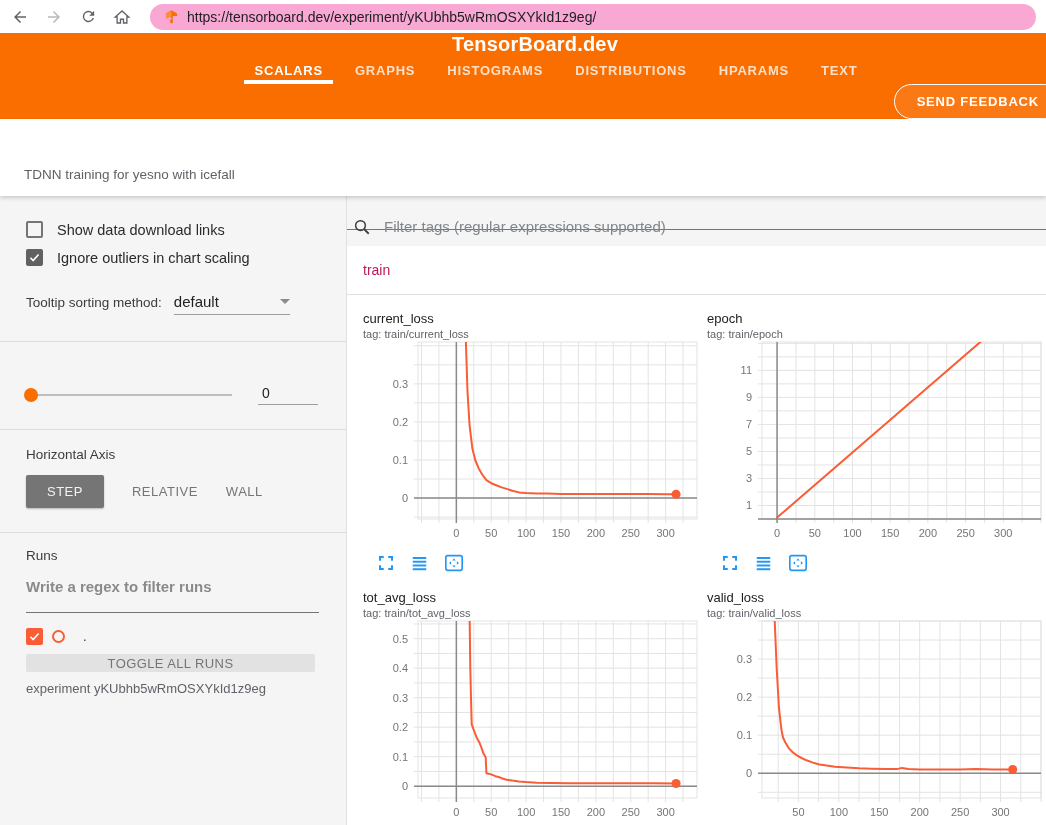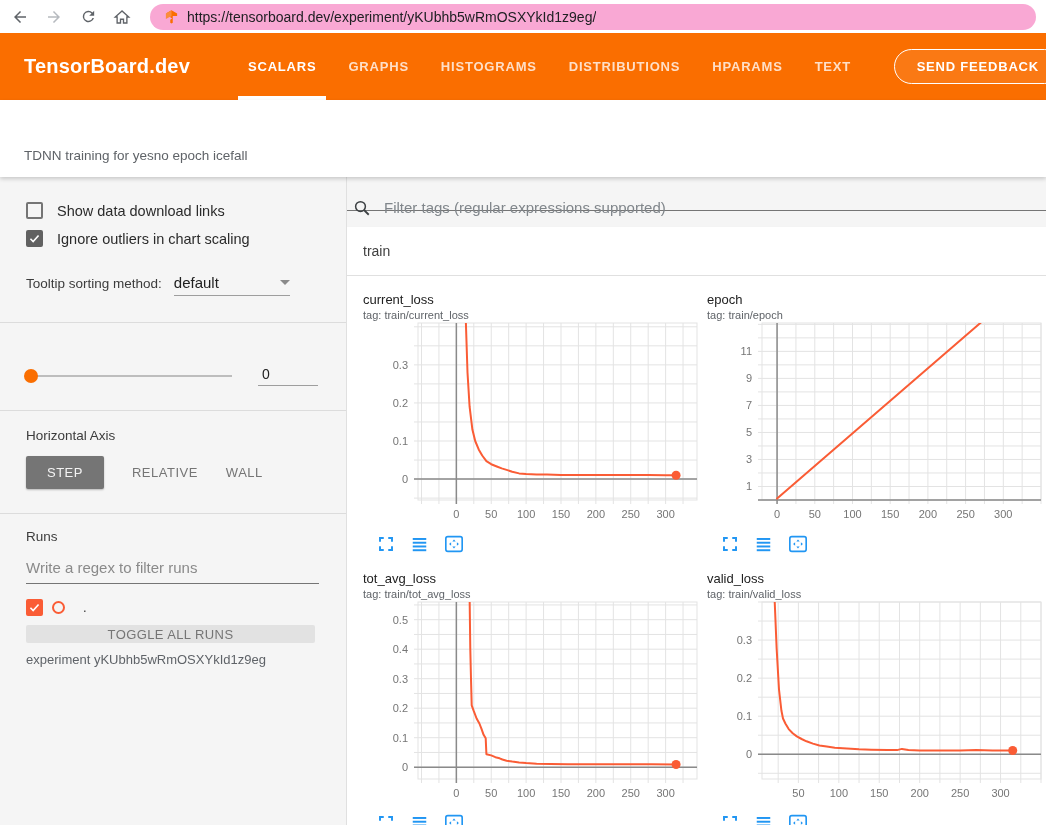--- a/index.html
+++ b/index.html
@@ -6,21 +6,21 @@
   html,body { width:1046px; height:825px; overflow:hidden; background:#fff;
     font-family:"Liberation Sans","DejaVu Sans",sans-serif; }
 
   
   .browser-bar { height:33px; background:#ffffff; display:flex; align-items:center; padding:0 10px; gap:14px; }
   .nav-ico { width:20px; height:20px; display:flex; align-items:center; justify-content:center; cursor:pointer; }
   .url-pill { flex:1; height:26px; background:#f9a8d4; border-radius:14px; display:flex; align-items:center; padding:0 14px; gap:8px; margin-left:4px; }
   .url-text { font-size:14px; color:#202124; white-space:nowrap; overflow:hidden; }
 
   
-  .app-header { height:67px; background:#fa6e00; display:flex; align-items:center; padding:0 0 0 24px; position:relative; }
+  .app-header { height:86px; background:#fa6e00; display:flex; align-items:center; padding:0 0 0 24px; position:relative;flex-direction:column; }
   .brand { color:#ffffff; font-size:20px; font-weight:700; letter-spacing:0.2px; }
   .tabs { display:flex; margin-left:42px; height:100%; align-items:center; }
   .tab { color:rgba(255,255,255,0.78); font-size:13px; font-weight:700; letter-spacing:0.8px;
     padding:0 10px; margin:0 6px; height:100%; display:flex; align-items:center; position:relative; cursor:pointer; }
   .tab.active { color:#ffffff; }
   .tab.active::after { content:""; position:absolute; left:0; right:0; bottom:0; height:4px; background:#ffffff; }
   .feedback-btn { margin-left:auto; margin-right:-16px; flex:none; background:rgba(255,255,255,0.08);
     border:1.5px solid #ffffff; color:#ffffff; font-size:13px; font-weight:700; letter-spacing:0.8px;
     border-radius:18px; padding:9px 22px; cursor:pointer; font-family:inherit; white-space:nowrap; }
 
@@ -54,36 +54,36 @@
   .slider-track { position:relative; width:206px; height:2px; background:#bdbdbd; flex:none; }
   .slider-thumb { position:absolute; left:-2px; top:-6px; width:14px; height:14px; border-radius:50%; background:#fa6e00; cursor:pointer; }
   .smooth-value { margin-left:26px; width:60px; border-bottom:1px solid #9e9e9e; font-size:14px; color:#212121; padding:0 0 3px 4px; }
 
   .axis-sec { padding-top:17px; padding-bottom:24px; }
   .axis-btns { display:flex; align-items:center; margin-top:13px; }
   .axis-btn { font-size:13px; letter-spacing:0.5px; color:#757575; padding:9px 14px; background:transparent; border:none; cursor:pointer; font-family:inherit; }
   .axis-btn.active { background:#757575; color:#f3f3f3; border-radius:2px; padding:9px 21px; margin-right:14px; box-shadow:0 1px 2px rgba(0,0,0,0.25); }
 
   .runs-sec { padding-top:15px; }
-  .regex-input { margin-top:15px; border-bottom:1px solid #757575; padding-bottom:6px; width:293px; }
+  .regex-input { margin-top:15px; border-bottom:1px solid #757575; padding-bottom:16px; width:293px;font-weight:bold; }
   .regex-placeholder { font-size:15px; color:#8a8a8a; }
   .run-row { display:flex; align-items:center; margin-top:15px; gap:9px; }
   .run-swatch { width:13px; height:13px; border:2px solid #fa5c35; border-radius:50%; background:transparent; flex:none; }
   .run-name { font-size:13px; color:#363636; margin-left:9px; }
   .toggle-runs { margin-top:9px; width:289px; height:18px; background:#e2e2e2; border:none; border-radius:2px;
     font-size:13px; letter-spacing:0.4px; color:#757575; cursor:pointer; font-family:inherit; }
   .experiment-id { margin-top:9px; font-size:13px; color:#5f6368; }
 
   
   .main { flex:1; overflow:hidden; background:#f5f5f5; }
   .filter-row { display:flex; align-items:center; gap:13px; padding:28px 0 0 6px; border-bottom:1px solid #757575; height:34px; margin-right:0; }
   .filter-placeholder { font-size:15px; color:#80868b; }
   .train-card { background:#ffffff; margin-top:16px; width:720px; box-shadow:0 1px 2px rgba(0,0,0,0.1); }
   .card-header { height:49px; display:flex; align-items:center; padding-left:16px; border-bottom:1px solid #e0e0e0; }
-  .group-title { font-size:14px; color:#404040; }
+  .group-title { font-size:14px; color:#be185d; }
   .charts-grid { display:grid; grid-template-columns:344px 344px; padding:16px 0 0 16px; row-gap:14px; }
   .chart-title { font-size:13px; color:#212121; }
   .chart-tag { font-size:11px; color:#5f6368; margin-top:2px; }
   .chart-actions { display:flex; gap:15px; margin-top:5px; padding-left:14px; }
   .chart-actions svg { cursor:pointer; }
 
   svg text { font-family:"Liberation Sans","DejaVu Sans",sans-serif; }
 </style>
 </head>
 <body>
@@ -127,21 +127,21 @@
     <span class="tab">GRAPHS</span>
     <span class="tab">HISTOGRAMS</span>
     <span class="tab">DISTRIBUTIONS</span>
     <span class="tab">HPARAMS</span>
     <span class="tab">TEXT</span>
   </div>
   <button class="feedback-btn">SEND FEEDBACK</button>
 </div>
 
 <div class="subheader">
-  <span class="experiment-title">TDNN training for yesno epoch icefall</span>
+  <span class="experiment-title">TDNN training for yesno with icefall</span>
 </div>
 
 <div class="content">
 
   <div class="sidebar">
     <div class="side-pad">
       <div class="check-row">
         <span class="cbox"></span>
         <span class="check-label">Show data download links</span>
       </div>

